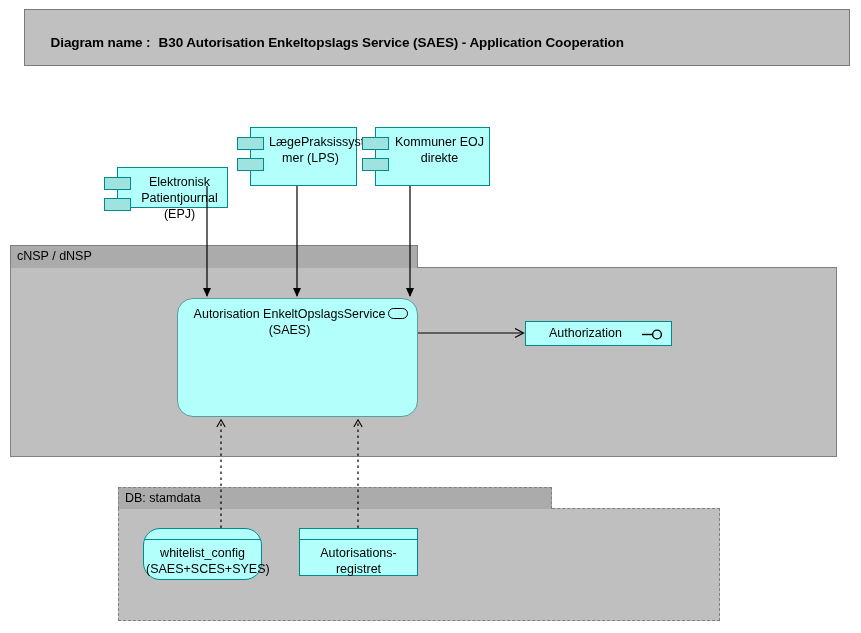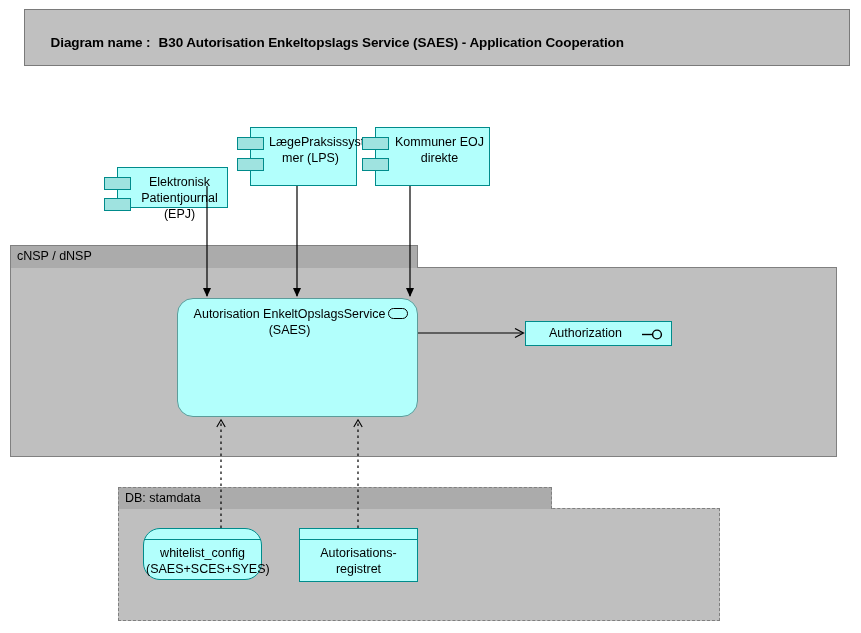--- a/index.html
+++ b/index.html
@@ -178,21 +178,21 @@
   }
   .data-obj-label {
     position: absolute;
     left: 2px; right: 2px; top: 16px;
     text-align: center;
     font-size: 12.5px;
     line-height: 16px;
     color: #000000;
   }
   #data-whitelist { left: 143px; top: 528px; width: 119px; height: 52px; border-radius: 17px; }
-  #data-autreg    { left: 299px; top: 528px; width: 119px; height: 54px; }
+  #data-autreg    { left: 299px; top: 528px; width: 119px; height: 48px; }
 
   
   #connectors {
     position: absolute;
     left: 0; top: 0;
     width: 861px; height: 633px;
     pointer-events: none;
   }
 </style>
 </head>

